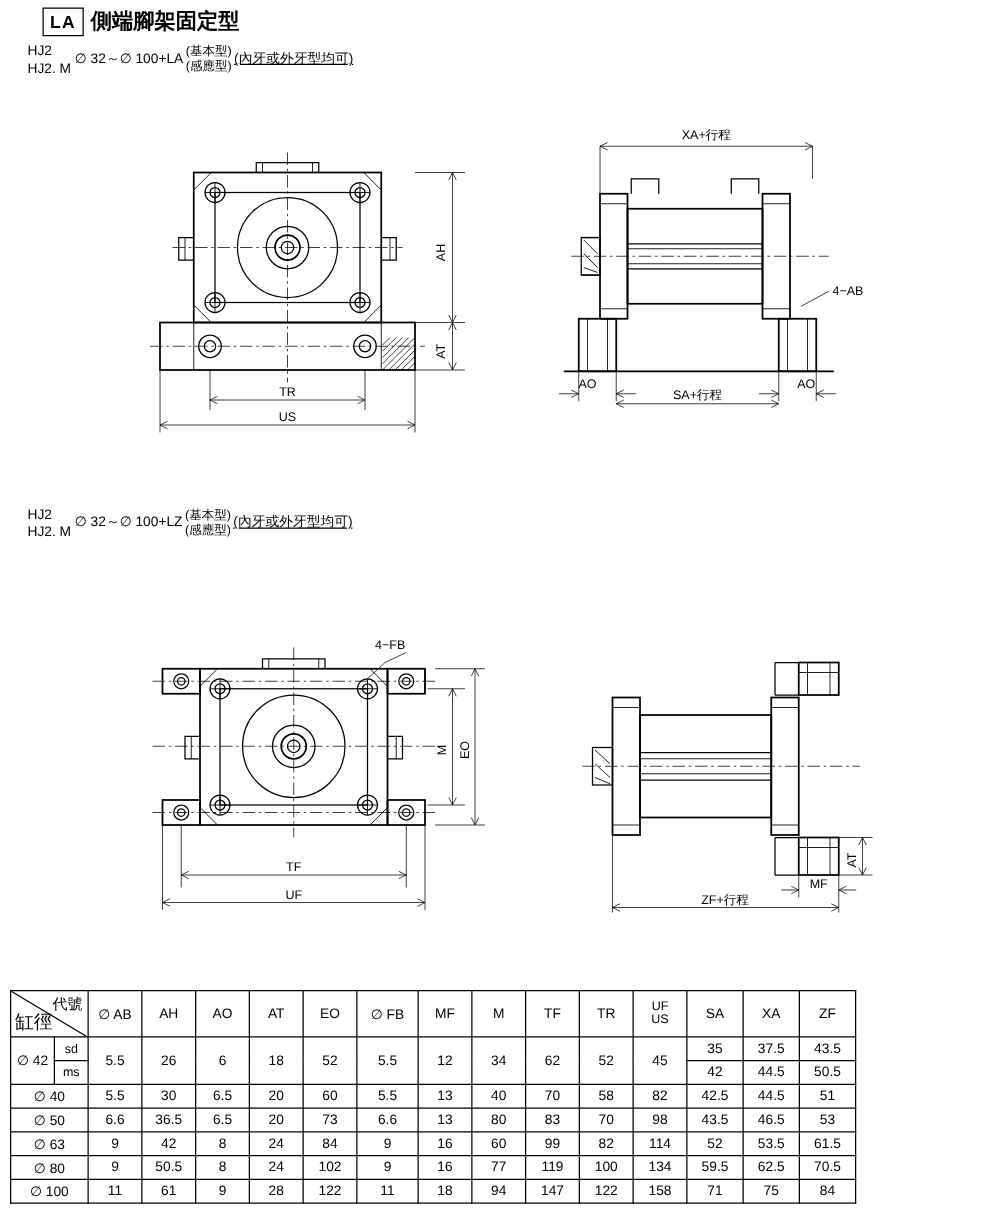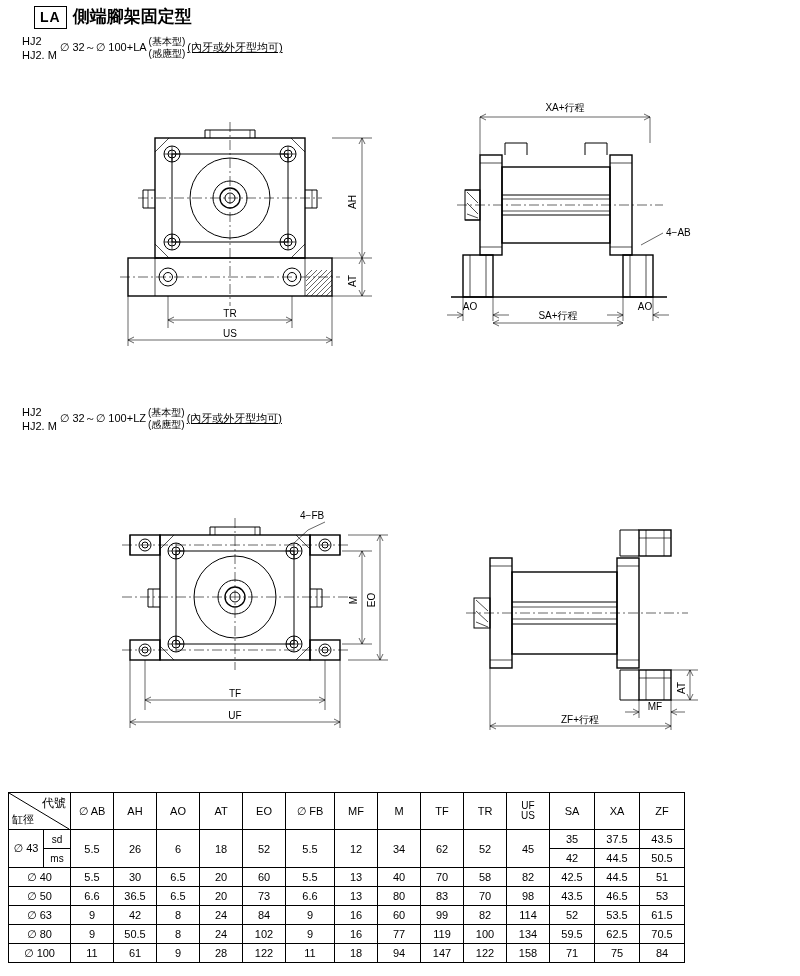--- a/index.html
+++ b/index.html
@@ -34,21 +34,21 @@
   .hatch{fill:none;stroke:#000;stroke-width:0.6;}
   text{font-family:"Liberation Sans",sans-serif;font-size:10px;fill:#000;}
   
   .tbl{position:absolute;left:8px;top:792px;border-collapse:collapse;}
   .tbl td,.tbl th{
     border:1px solid #000;font-size:11px;text-align:center;
     font-weight:400;padding:0;height:18px;
   }
   .tbl .corner{position:relative;width:60px;height:36px;padding:0;}
   .tbl .corner .d1{position:absolute;top:2px;right:4px;font-size:12px;}
-  .tbl .corner .d2{position:absolute;bottom:2px;left:3px;font-size:11px;}
+  .tbl .corner .d2{position:absolute;bottom:2px;left:3px;font-size:15px;}
   .tbl .corner svg{position:absolute;left:0;top:0;}
   .tbl .sub{width:26px;font-size:10px;}
 </style>
 </head>
 <body>
 
 <div class="sec" style="top:6px;">
   <div class="hdr" style="margin-left:22px;">
     <div class="code-box">LA</div>
     <div class="hdr-title">側端腳架固定型</div>
@@ -348,21 +348,21 @@
         <div>UF</div>
         <div>US</div>
       </div>
     </td>
     <td style="width:44px">SA</td>
     <td style="width:44px">XA</td>
     <td style="width:44px">ZF</td>
   </tr>
 
   <tr>
-    <td rowspan="2" style="width:34px">∅ 43</td>
+    <td rowspan="2" style="width:34px">∅ 42</td>
     <td class="sub">sd</td>
     <td rowspan="2">5.5</td>
     <td rowspan="2">26</td>
     <td rowspan="2">6</td>
     <td rowspan="2">18</td>
     <td rowspan="2">52</td>
     <td rowspan="2">5.5</td>
     <td rowspan="2">12</td>
     <td rowspan="2">34</td>
     <td rowspan="2">62</td>

